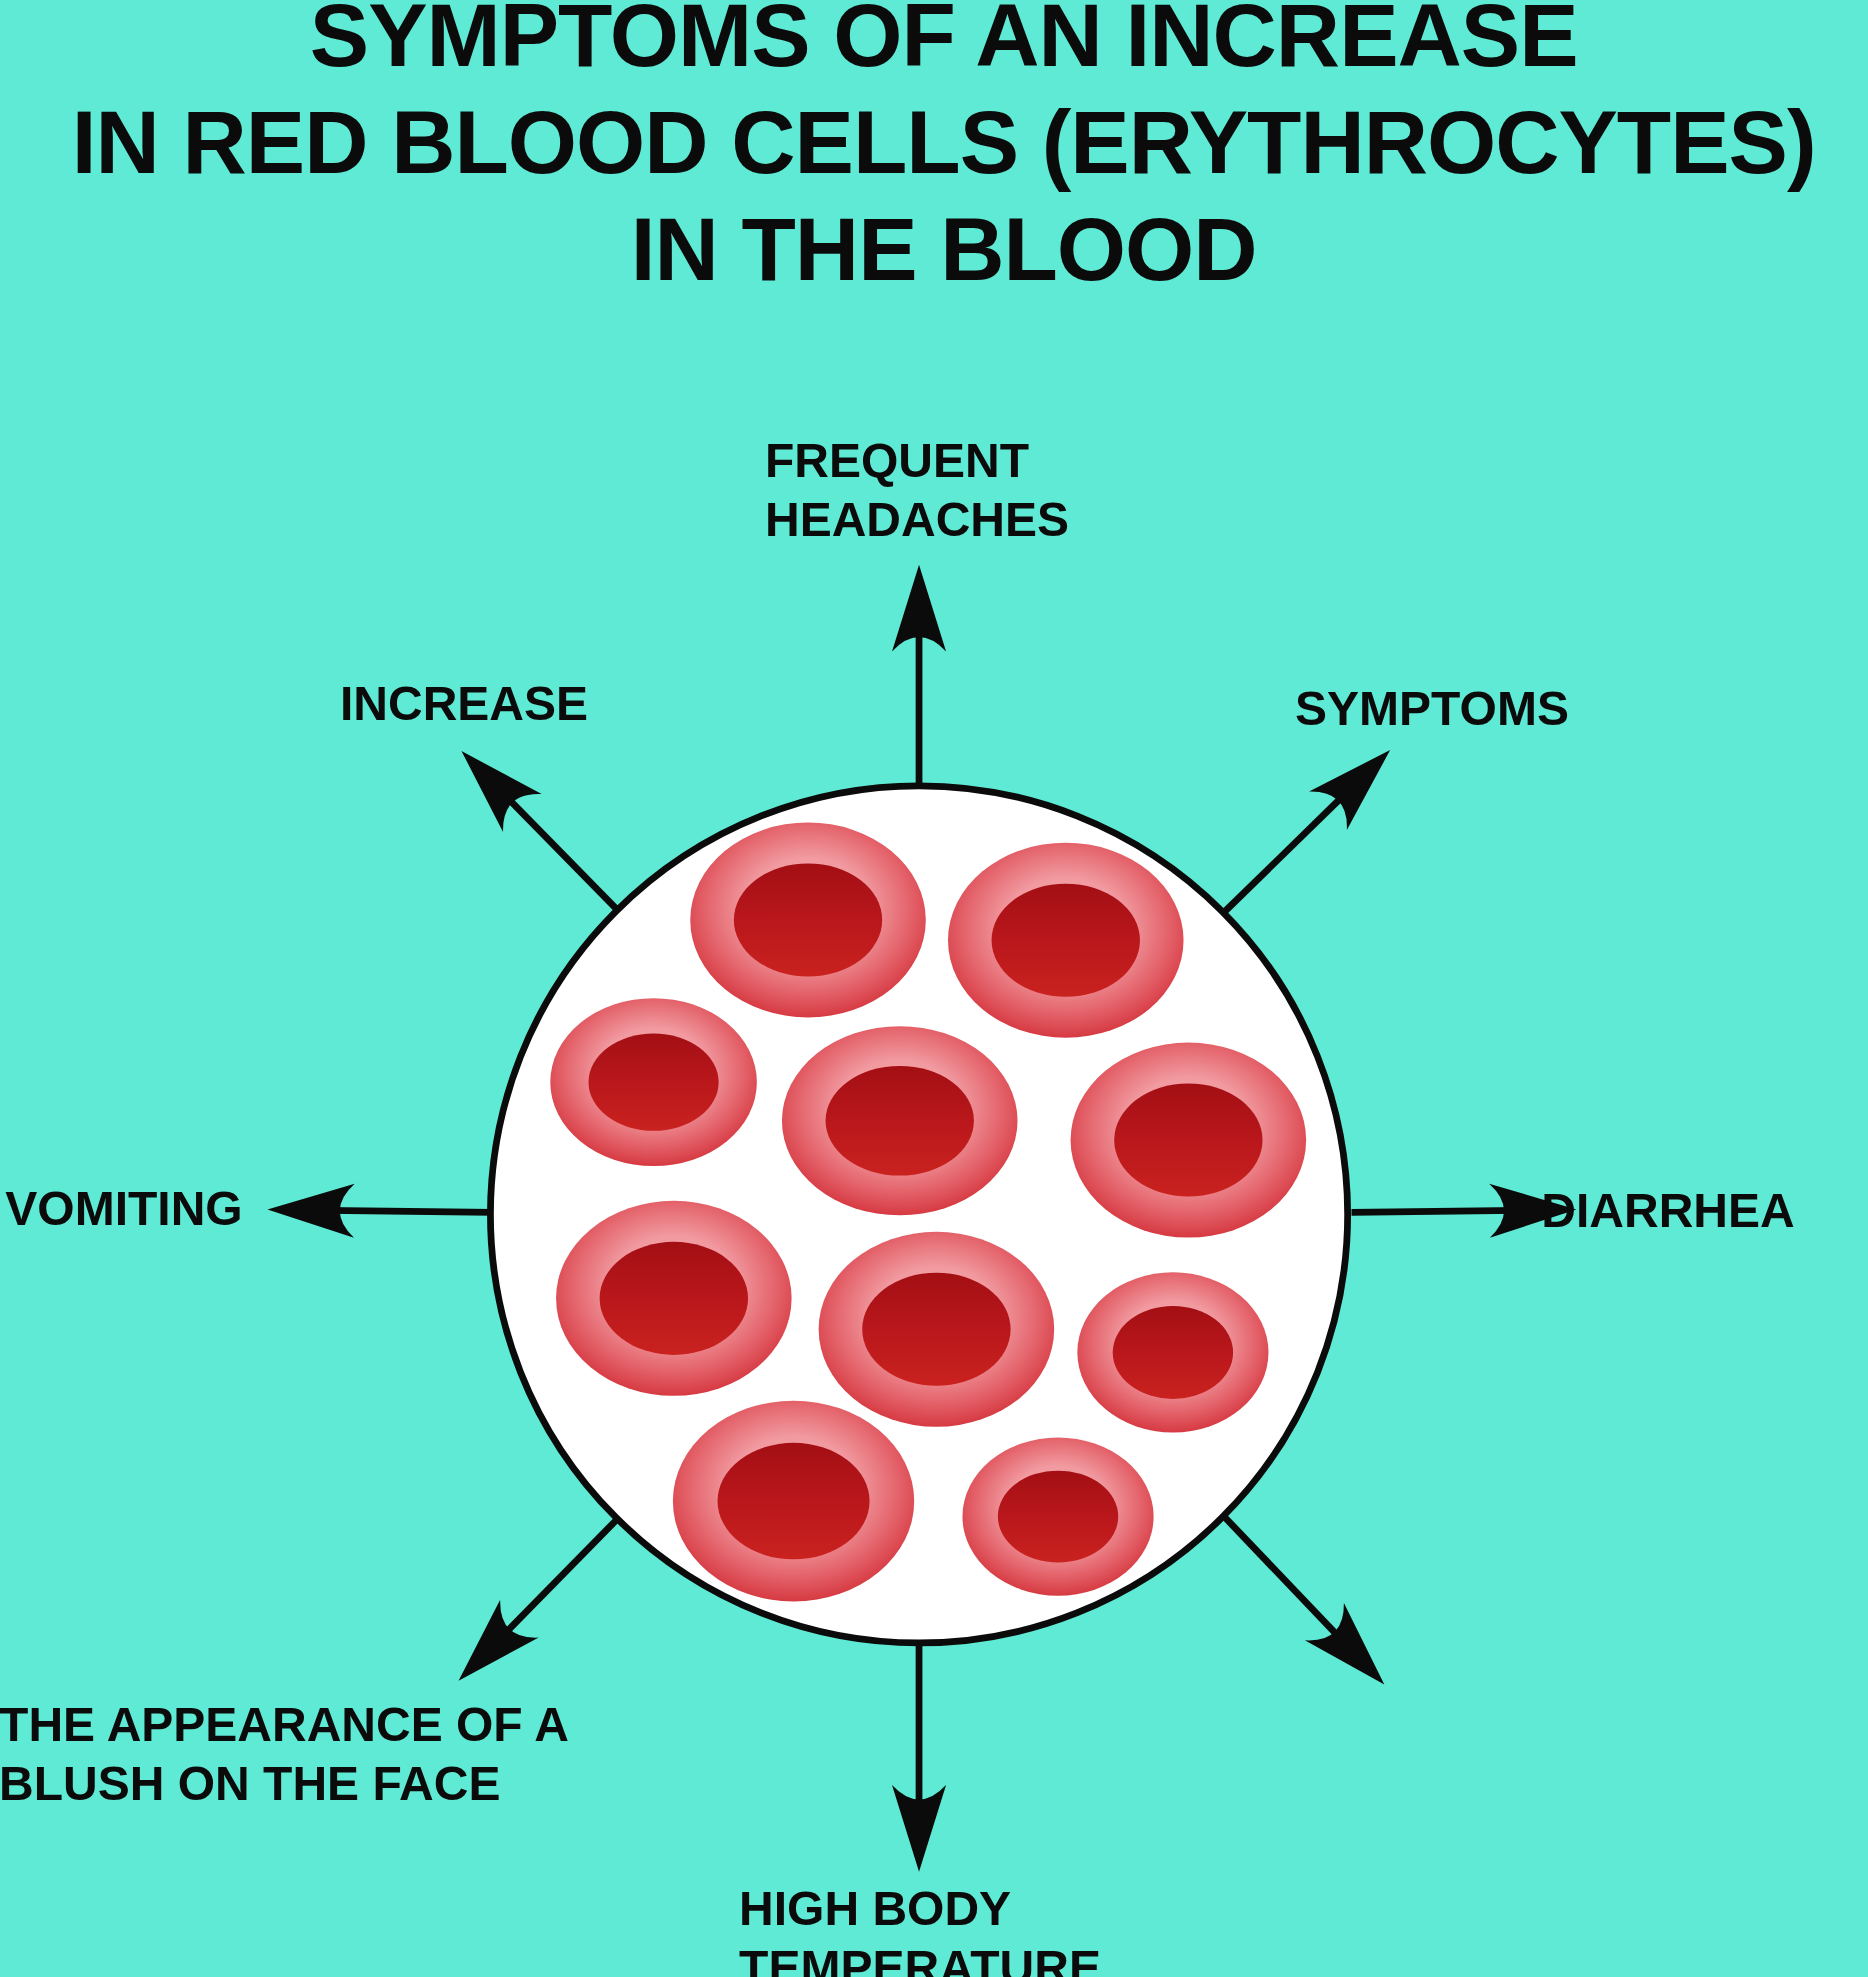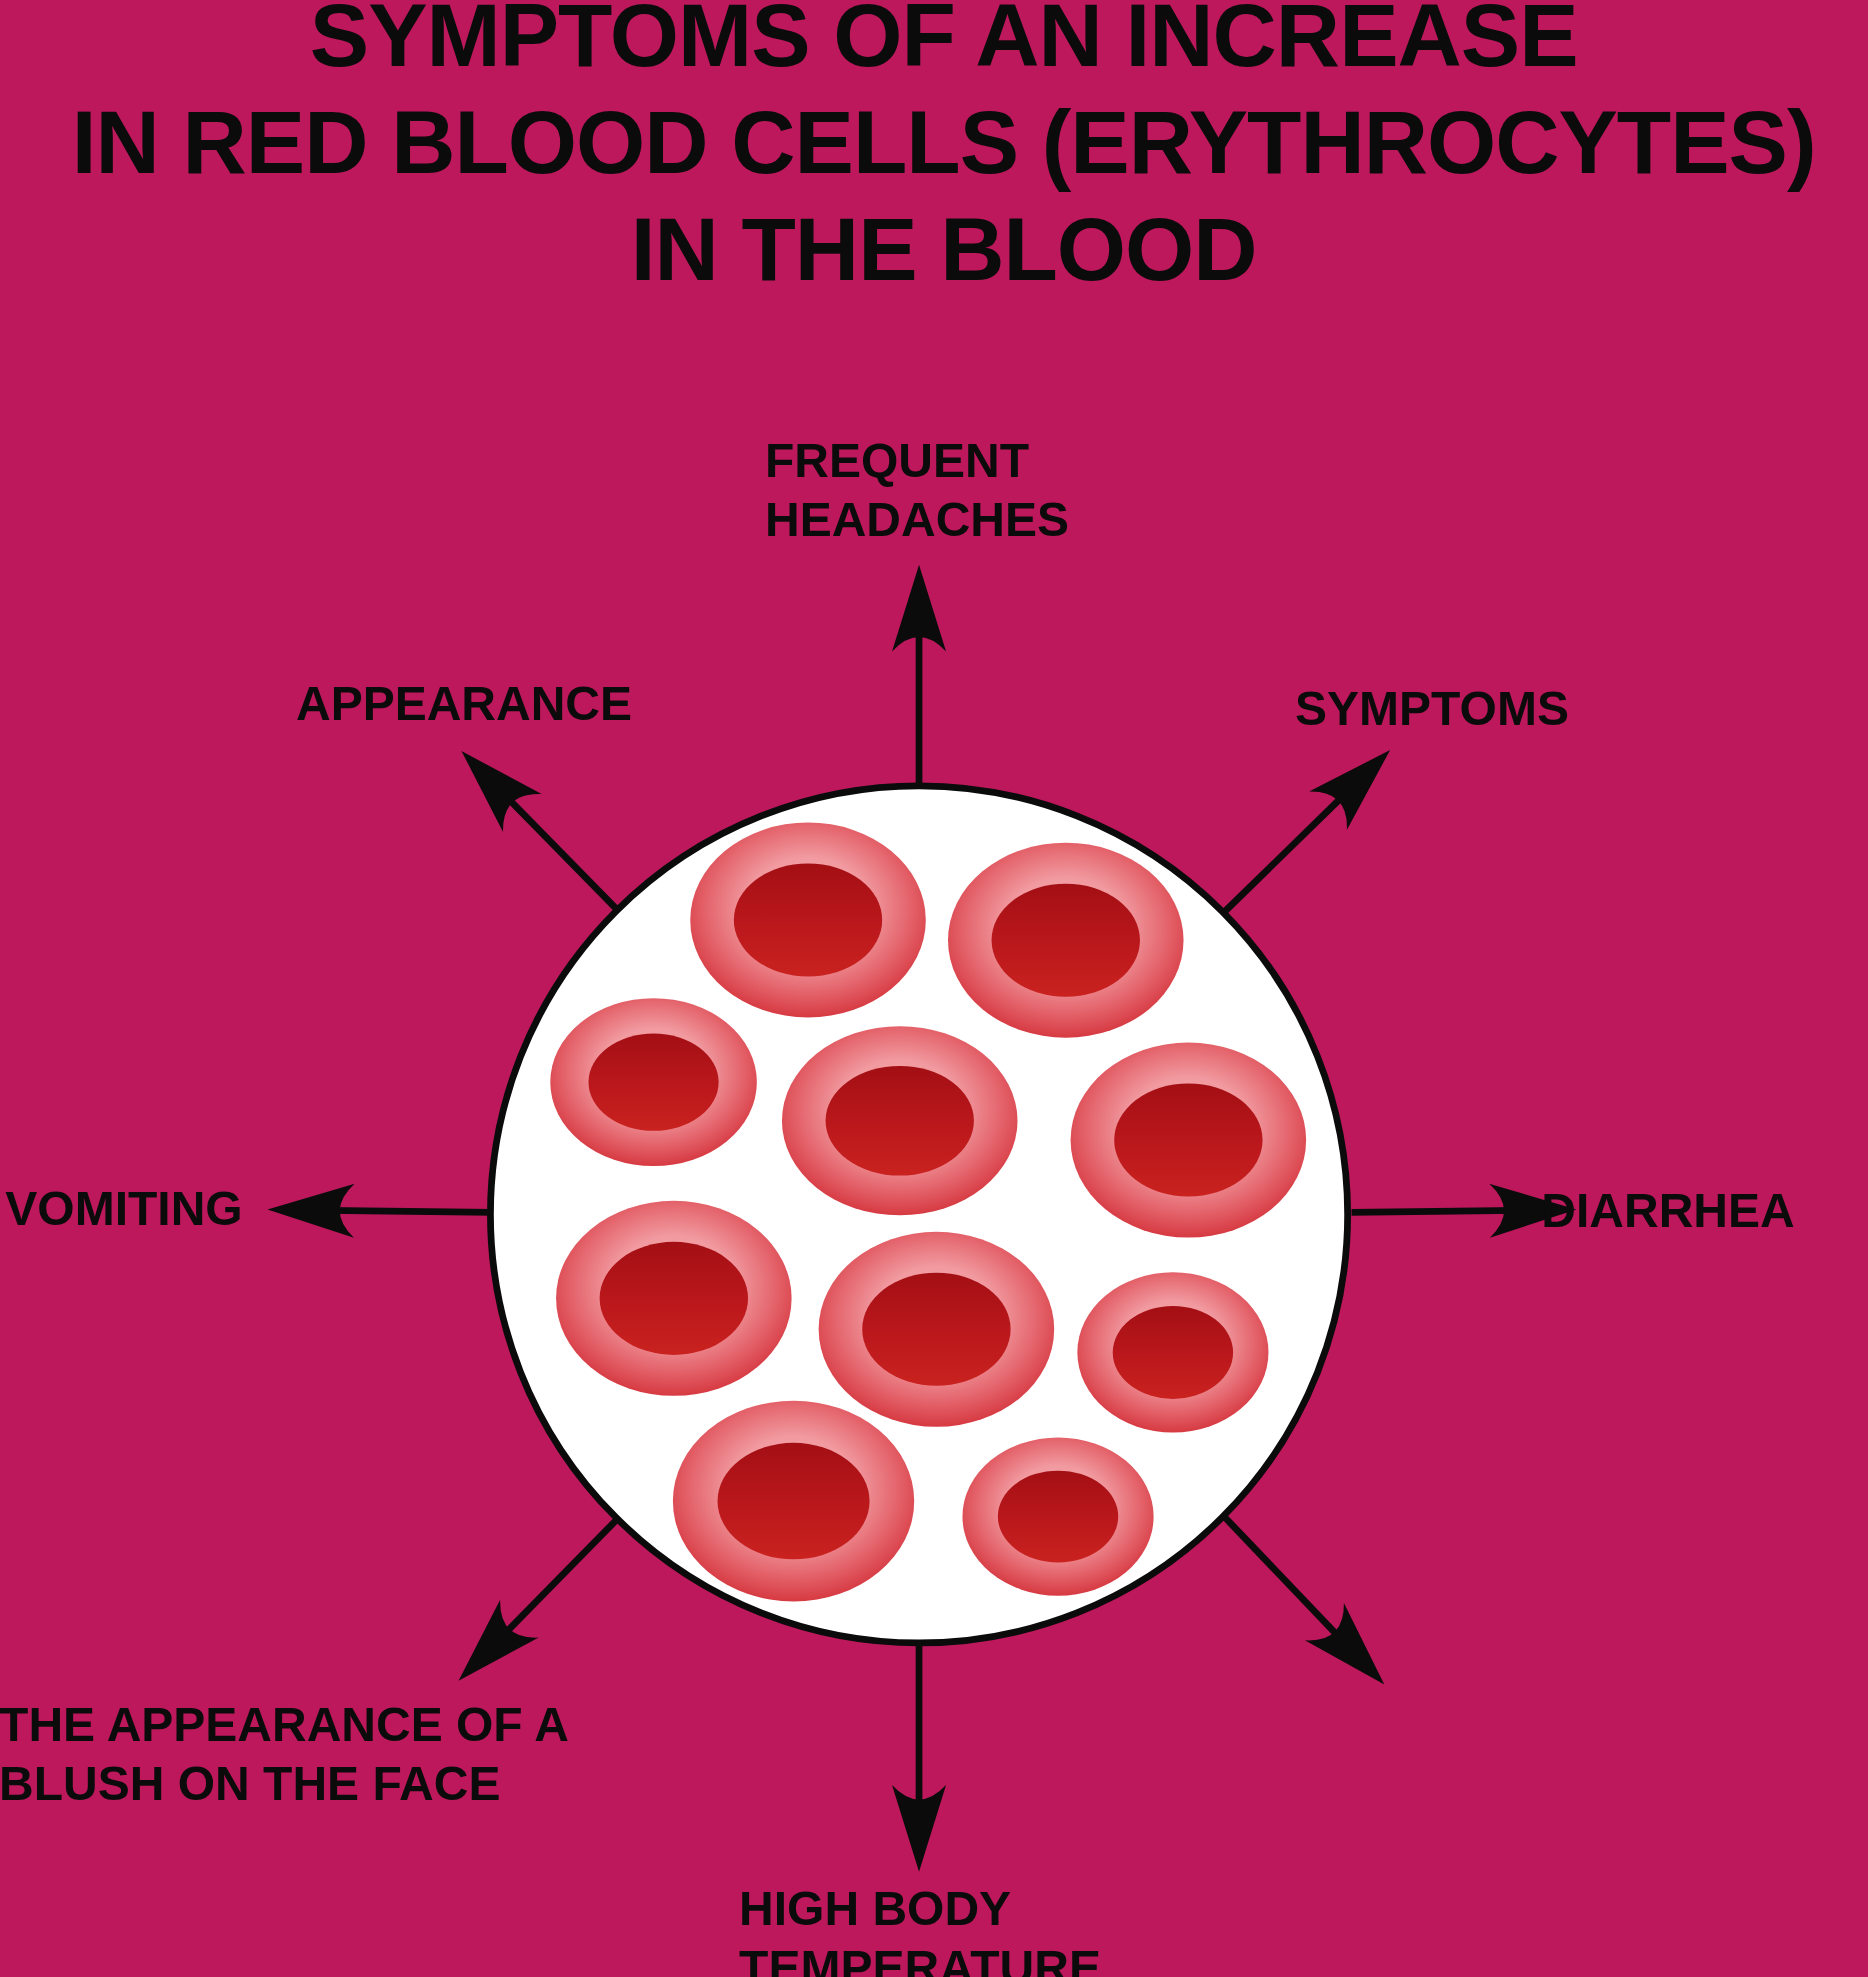--- a/index.html
+++ b/index.html
@@ -1,17 +1,17 @@
 <!DOCTYPE html>
 <html><head>
 <meta charset="utf-8">
 <style>
   html,body{margin:0;padding:0;background:#fff;}
   .stage{
-    position:relative;width:1868px;height:1977px;background:#be185d;
+    position:relative;width:1868px;height:1977px;background:#5eead4;
     overflow:hidden;font-family:"Liberation Sans",sans-serif;color:#0b0b0b;
   }
   .stage svg{position:absolute;left:0;top:0;width:1868px;height:1977px;}
   .title{
     position:absolute;top:-18.3px;left:9.7px;width:1868px;text-align:center;
     font-weight:700;font-size:89px;line-height:107px;letter-spacing:-1px;
     white-space:nowrap;
   }
   .sym{
     position:absolute;transform:translate(-50%,-50%);
@@ -80,21 +80,21 @@
 
   <div class="title">
     <div>SYMPTOMS OF AN INCREASE</div>
     <div>IN RED BLOOD CELLS (ERYTHROCYTES)</div>
     <div>IN THE BLOOD</div>
   </div>
 
   <div class="sym" style="left:917px;top:490px;">FREQUENT
 HEADACHES</div>
 
-  <div class="sym" style="left:464px;top:703px;">APPEARANCE</div>
+  <div class="sym" style="left:464px;top:703px;">INCREASE</div>
 
   <div class="sym" style="left:1432px;top:708px;">SYMPTOMS</div>
 
   <div class="sym left-align" style="left:124px;top:1208px;">VOMITING</div>
 
   <div class="sym" style="left:1668px;top:1210px;">DIARRHEA</div>
 
   <div class="sym" style="left:284px;top:1754px;">THE APPEARANCE OF A
 BLUSH ON THE FACE</div>
 

